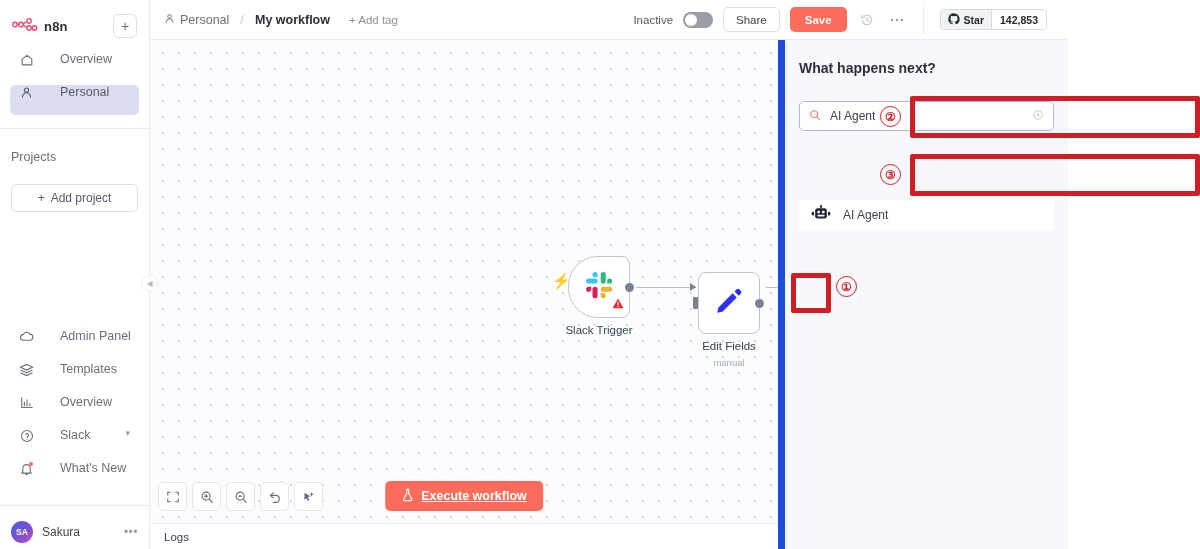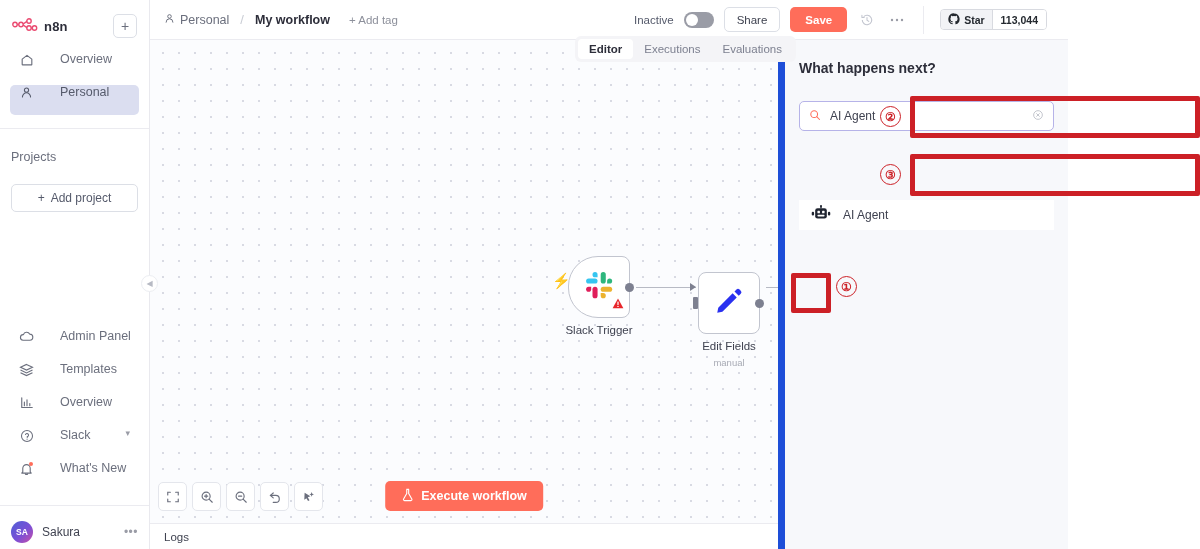--- a/index.html
+++ b/index.html
@@ -169,21 +169,21 @@
   .zoom-tools { position: absolute; left: 8px; bottom: 12px; display: flex; gap: 5px; }
   .ztool {
     width: 29px; height: 29px; background: #fff; border: 1px solid #e4e6ec;
     border-radius: 5px; display: flex; align-items: center; justify-content: center;
     color: #6b6f7d;
   }
   .execute-btn {
     position: absolute; left: 50%; transform: translateX(-50%); bottom: 12px;
     height: 30px; padding: 0 16px; background: #ff6d5a; color: #fff;
     border-radius: 5px; display: flex; align-items: center; gap: 7px;
-    font-size: 12.5px; font-weight: 600;
+    font-size: 12.5px; font-weight: 600; text-decoration: underline;
   }
 
   .logs-bar {
     position: absolute; left: 0; right: 290px; bottom: 0; height: 26px;
     background: #fff; border-top: 1px solid #ebebf0;
     display: flex; align-items: center; padding-left: 14px;
   }
   .logs-label { font-size: 11.5px; color: #3f4250; }
 
   
@@ -378,30 +378,25 @@
         <div class="topbar-sep"></div>
         <div class="ghstar">
           <div class="ghstar-left">
             <span>
               <svg width="12" height="12" viewBox="0 0 16 16" fill="#24292f">
                 <path d="M8 .5a7.5 7.5 0 0 0-2.37 14.62c.37.07.5-.16.5-.36v-1.3c-2.09.45-2.53-1-2.53-1-.34-.87-.83-1.1-.83-1.1-.68-.47.05-.46.05-.46.75.05 1.15.77 1.15.77.67 1.15 1.76.82 2.19.63.07-.49.26-.82.48-1.01-1.67-.19-3.42-.83-3.42-3.71 0-.82.29-1.49.77-2.02-.08-.19-.34-.95.07-1.98 0 0 .63-.2 2.06.77a7.1 7.1 0 0 1 3.75 0c1.43-.97 2.06-.77 2.06-.77.41 1.03.15 1.79.08 1.98.48.53.77 1.2.77 2.02 0 2.89-1.76 3.52-3.43 3.7.27.23.51.69.51 1.39v2.06c0 .2.13.44.51.36A7.5 7.5 0 0 0 8 .5Z"></path>
               </svg>
             </span>
             <span>Star</span>
           </div>
-          <div class="ghstar-right">113,044</div>
-        </div>
-      </div>
-    </div>
-
-    <div class="tabs">
-      <div class="tab active">Editor</div>
-      <div class="tab">Executions</div>
-      <div class="tab">Evaluations</div>
-    </div>
+          <div class="ghstar-right">142,853</div>
+        </div>
+      </div>
+    </div>
+
 
     <div class="canvas">
 
       <span class="bolt" style="left:402px; top:232px;">⚡</span>
 
       <div class="node" style="left:418px; top:216px;">
         <div class="node-box trigger">
           <span>
             <svg width="29" height="29" viewBox="0 0 24 24">
               <path d="M5.1 15.1a2.1 2.1 0 1 1-2.1-2.1h2.1v2.1Z" fill="#e01e5a"></path>

